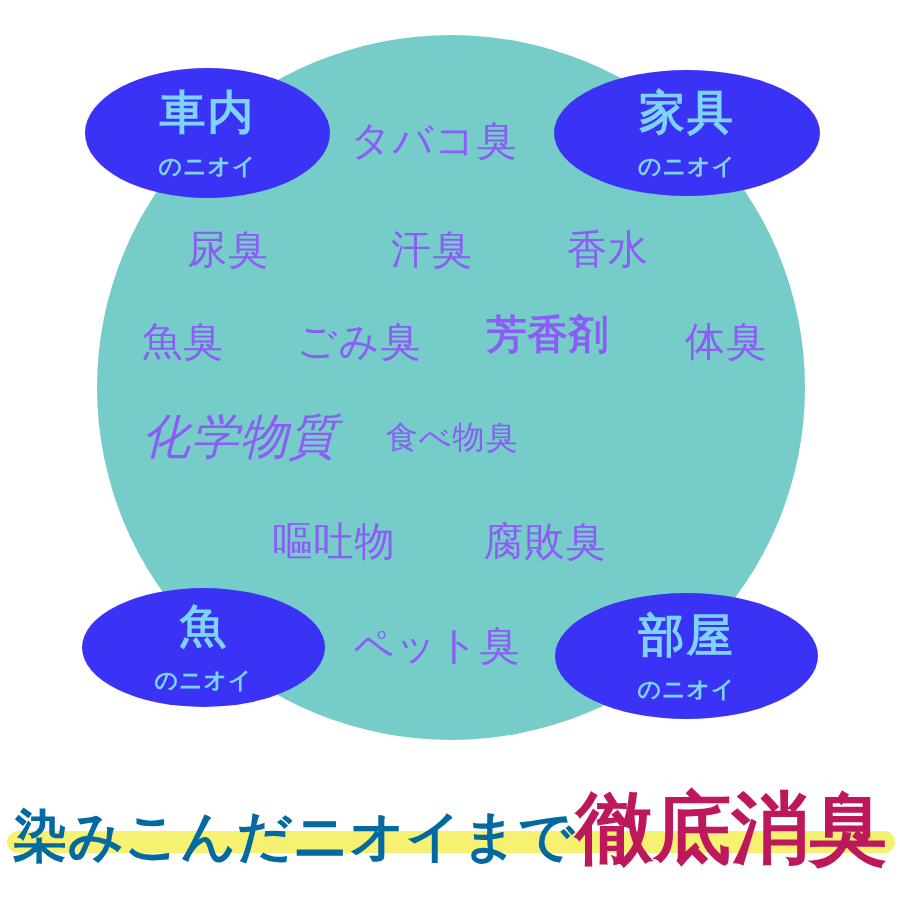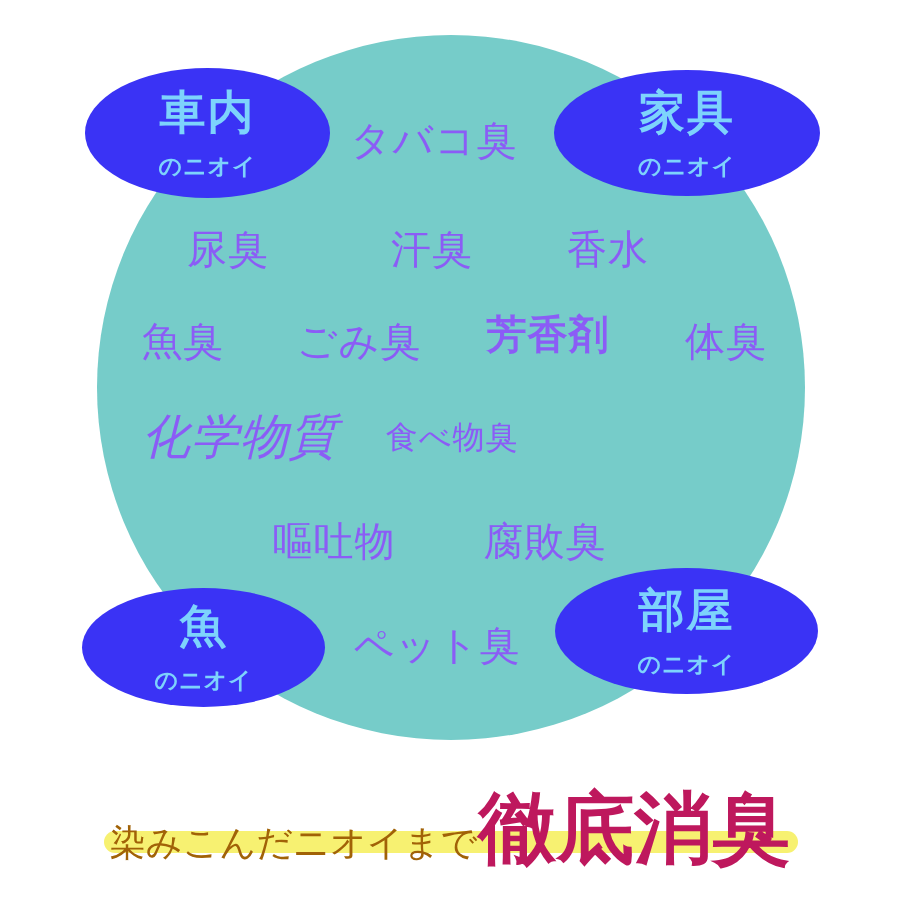--- a/index.html
+++ b/index.html
@@ -75,21 +75,21 @@
     font-weight: bold;
     line-height: 1;
     letter-spacing: 1px;
     margin-top: 20px;
     white-space: nowrap;
   }
 
   #pill-car    { left: 85px;  top: 68px;  width: 245px; height: 130px; }
   #pill-furn   { left: 554px; top: 70px;  width: 266px; height: 126px; align-items: center; }
   #pill-fish   { left: 82px;  top: 588px; width: 243px; height: 119px; }
-  #pill-room   { left: 555px; top: 568px; width: 263px; height: 126px; }
+  #pill-room   { left: 555px; top: 593px; width: 263px; height: 126px; }
 
   
   .headline {
     position: absolute;
     left: 0;
     top: 756px;
     width: 900px;
     height: 144px;
     display: flex;
     align-items: center;
@@ -107,25 +107,26 @@
     right: 2px;
     bottom: 14px;
     height: 22px;
     background: #f7f171;
     border-radius: 11px;
     z-index: 0;
   }
   .hl-plain {
     position: relative;
     z-index: 1;
-    color: #a16207;
-    font-size: 36px;
+    color: #0369a1;
+    font-size: 55px;
     line-height: 1;
     letter-spacing: 0px;
     white-space: nowrap;
+    font-weight: bold;
   }
   .hl-accent {
     position: relative;
     z-index: 1;
     color: #be185d;
     font-size: 78px;
     font-weight: bold;
     line-height: 1;
     letter-spacing: 0px;
     white-space: nowrap;

